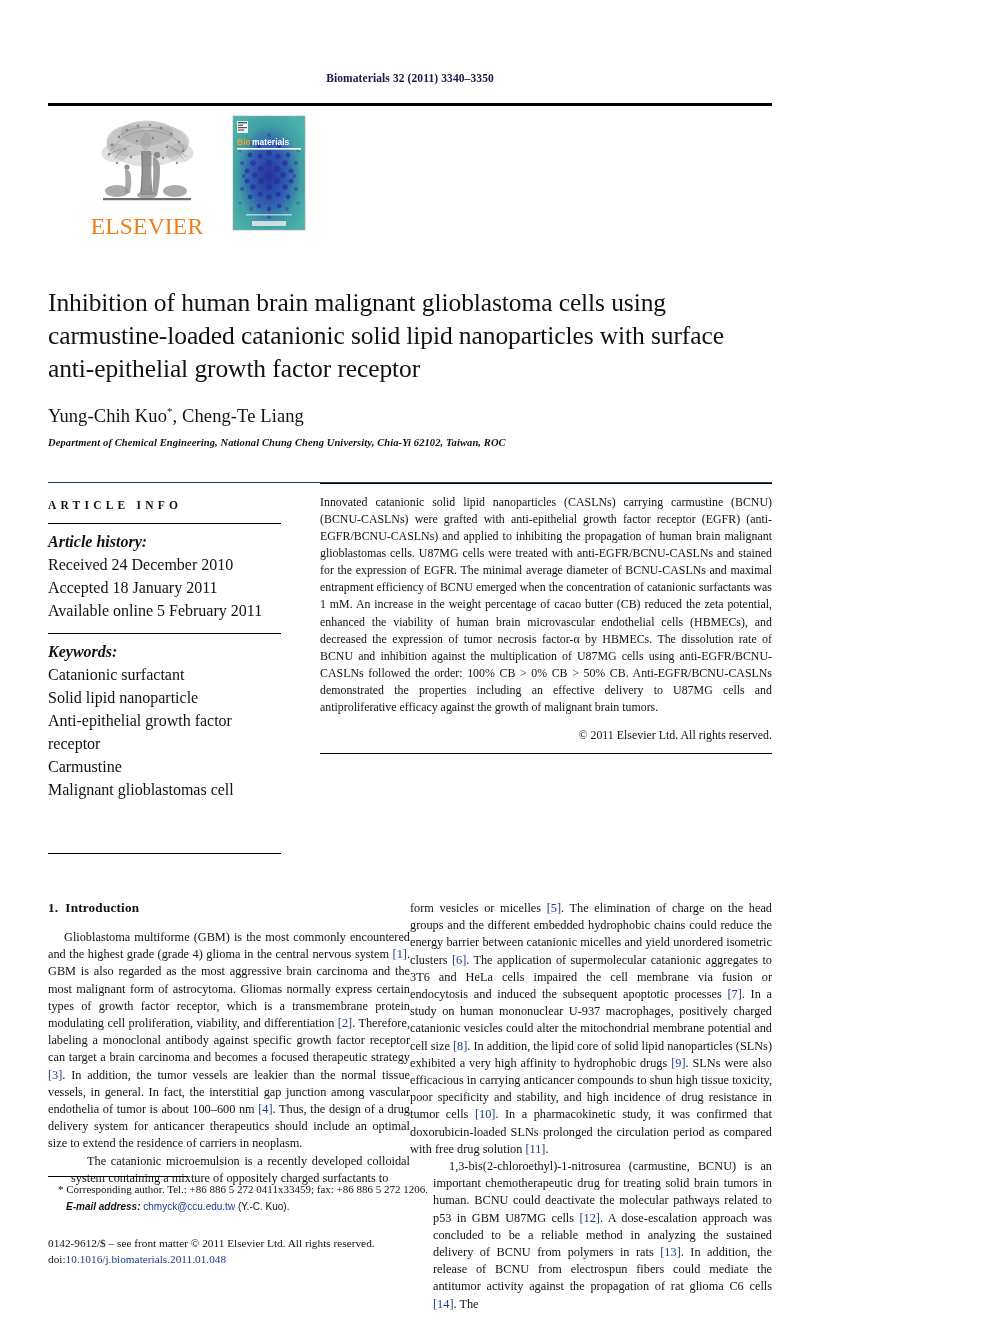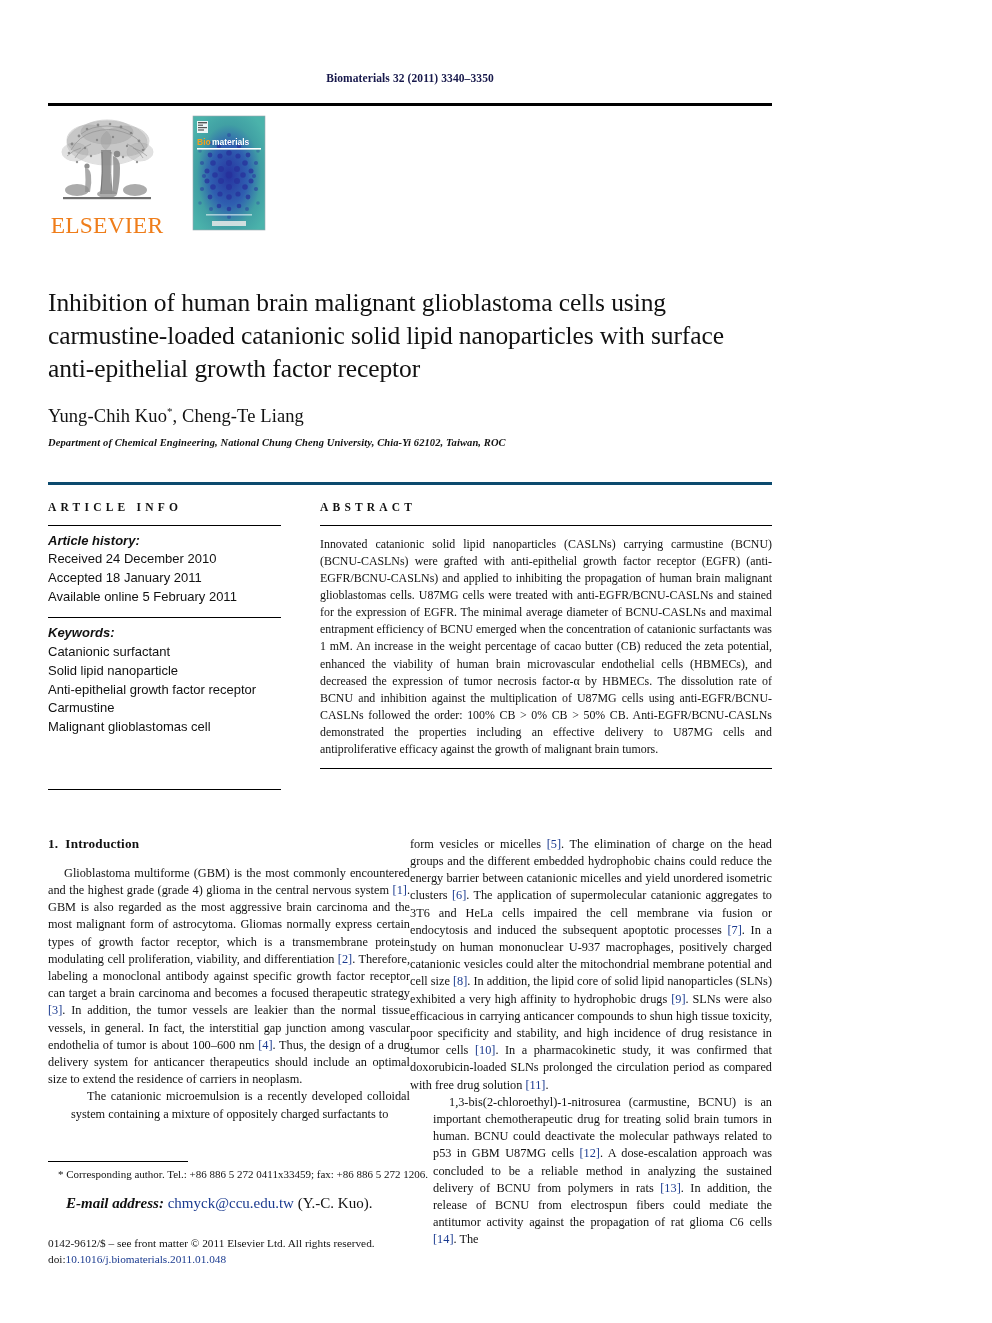--- a/index.html
+++ b/index.html
@@ -42,23 +42,25 @@
     align-items: stretch;
     height: 134px;
   }
   .elsevier-logo {
     width: 118px;
     flex: 0 0 118px;
     position: relative;
     background: #fff;
     display: flex;
     flex-direction: column;
+    justify-content: flex-end;
     align-items: center;
     padding-bottom: 2px;
     box-sizing: border-box;
+    margin-left: 40px;
   }
   .tree-wrap { width: 104px; height: 104px; margin-top: 4px; }
   .elsevier-word {
     font-family: "Liberation Serif", serif;
     color: #ef7d1a;
     font-size: 23.5px;
     letter-spacing: 0.2px;
     line-height: 1;
     font-weight: 400;
   }
@@ -134,21 +136,21 @@
     font-weight: bold;
     font-size: 10.5px;
     color: #111;
     letter-spacing: 0.1px;
   }
 
   
   .infoabs {
     margin-top: 34px;
     display: flex;
-    border-top: 3px solid #0c4a6e;
+    border-top: 1px solid #0c4a6e;
     padding-top: 0;
   }
   .col-info {
     width: 255px;
     flex: 0 0 255px;
     padding-right: 22px;
     box-sizing: border-box;
   }
   .col-abs {
     flex: 1 1 auto;
@@ -161,22 +163,22 @@
     font-size: 11.5px;
     letter-spacing: 4.2px;
     padding-top: 16px;
     padding-bottom: 12px;
     color: #111;
   }
   .rule { border-top: 1px solid #000; }
   .rule-thick { border-top: 1.6px solid #000; }
 
   .info-body {
-    font-family: Liberation Sans, sans-serif;
-    font-size: 13px;
+    font-family: Liberation Serif, serif;
+    font-size: 16px;
     line-height: 1.44;
     color: #111;
     padding-top: 6px;
   }
   .info-body .lbl { font-style: italic; font-weight: bold; }
   .info-group { padding-bottom: 11px; }
   .info-group2 { padding-top: 6px; padding-bottom: 52px; }
 
   .abs-body {
     font-family: "Liberation Serif", serif;
@@ -236,26 +238,26 @@
     margin-bottom: 5px;
   }
   .fn-text {
     font-family: "Liberation Serif", serif;
     font-size: 11px;
     line-height: 1.40;
     color: #111;
     text-indent: 10px;
   }
   .fn-email {
-    font-family: Liberation Serif, serif;
-    font-size: 15px;
+    font-family: Liberation Sans, sans-serif;
+    font-size: 10px;
     line-height: 1.40;
     color: #111;
     text-indent: 18px;
-    margin-top: 11px;
+    margin-top: 3px;
   }
   .fn-email .lbl { font-style: italic; font-weight: bold; }
   .fn-email .mail { color: #1a3a8f; }
   .issn-block {
     margin-top: 21px;
     font-family: "Liberation Serif", serif;
     font-size: 11.3px;
     line-height: 1.42;
     color: #111;
   }
@@ -443,23 +445,23 @@
         <div>Catanionic surfactant</div>
         <div>Solid lipid nanoparticle</div>
         <div>Anti-epithelial growth factor receptor</div>
         <div>Carmustine</div>
         <div>Malignant glioblastomas cell</div>
       </div>
       <div class="rule"></div>
     </div>
 
     <div class="col-abs">
-      <div class="sec-head">ABSTRACT</div>
       <div class="rule"></div>
       <div class="abs-body">Innovated catanionic solid lipid nanoparticles (CASLNs) carrying carmustine (BCNU) (BCNU-CASLNs) were grafted with anti-epithelial growth factor receptor (EGFR) (anti-EGFR/BCNU-CASLNs) and applied to inhibiting the propagation of human brain malignant glioblastomas cells. U87MG cells were treated with anti-EGFR/BCNU-CASLNs and stained for the expression of EGFR. The minimal average diameter of BCNU-CASLNs and maximal entrapment efficiency of BCNU emerged when the concentration of catanionic surfactants was 1 mM. An increase in the weight percentage of cacao butter (CB) reduced the zeta potential, enhanced the viability of human brain microvascular endothelial cells (HBMECs), and decreased the expression of tumor necrosis factor-α by HBMECs. The dissolution rate of BCNU and inhibition against the multiplication of U87MG cells using anti-EGFR/BCNU-CASLNs followed the order: 100% CB &gt; 0% CB &gt; 50% CB. Anti-EGFR/BCNU-CASLNs demonstrated the properties including an effective delivery to U87MG cells and antiproliferative efficacy against the growth of malignant brain tumors.</div>
+      <div class="abs-copy">© 2011 Elsevier Ltd. All rights reserved.</div>
       <div class="rule"></div>
     </div>
   </div>
 
   <div class="body-cols">
     <div class="bcol">
       <div class="h2"><span class="num">1.</span><span>Introduction</span></div>
       <p class="para">
         <span>Glioblastoma multiforme (GBM) is the most commonly encountered and the highest grade (grade 4) glioma in the central nervous system </span><span class="ref">[1]</span><span>. GBM is also regarded as the most aggressive brain carcinoma and the most malignant form of astrocytoma. Gliomas normally express certain types of growth factor receptor, which is a transmembrane protein modulating cell proliferation, viability, and differentiation </span><span class="ref">[2]</span><span>. Therefore, labeling a monoclonal antibody against specific growth factor receptor can target a brain carcinoma and becomes a focused therapeutic strategy </span><span class="ref">[3]</span><span>. In addition, the tumor vessels are leakier than the normal tissue vessels, in general. In fact, the interstitial gap junction among vascular endothelia of tumor is about 100–600 nm </span><span class="ref">[4]</span><span>. Thus, the design of a drug delivery system for anticancer therapeutics should include an optimal size to extend the residence of carriers in neoplasm.</span>
       </p>

